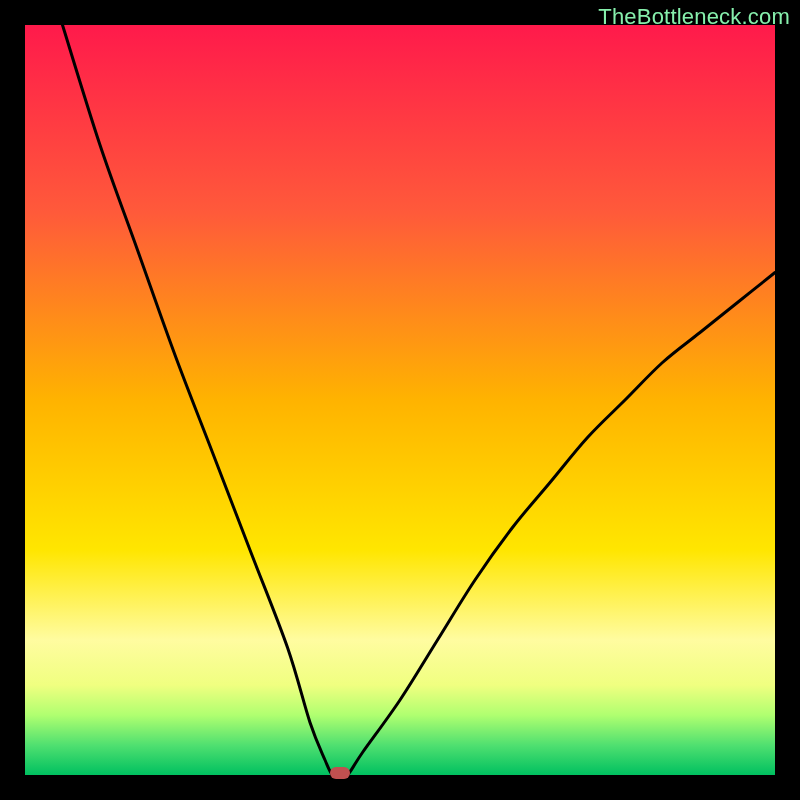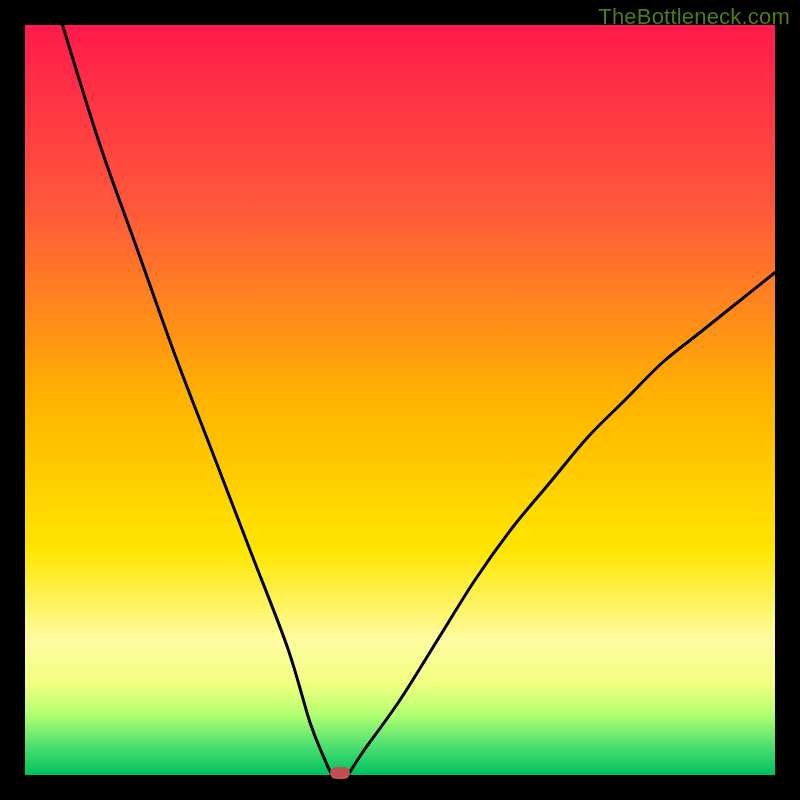--- a/index.html
+++ b/index.html
@@ -27,21 +27,21 @@
       #f0ff80 88%,
       #b0ff70 92%,
       #50e070 96%,
       #00c060 100%
     );
   }
   .attribution {
     position: absolute;
     top: 4px;
     right: 10px;
-    color: #4d7c0f;
+    color: #86efac;
     font-size: 22px;
     font-weight: 500;
     letter-spacing: 0.2px;
   }
   svg.curve {
     position: absolute;
     left: 0;
     top: 0;
     width: 750px;
     height: 750px;

